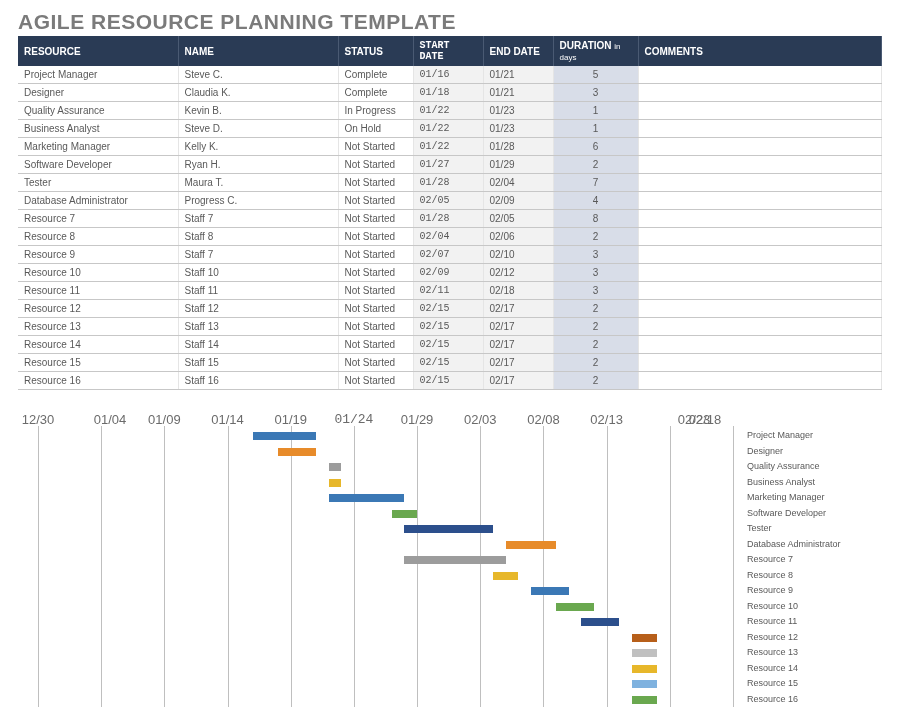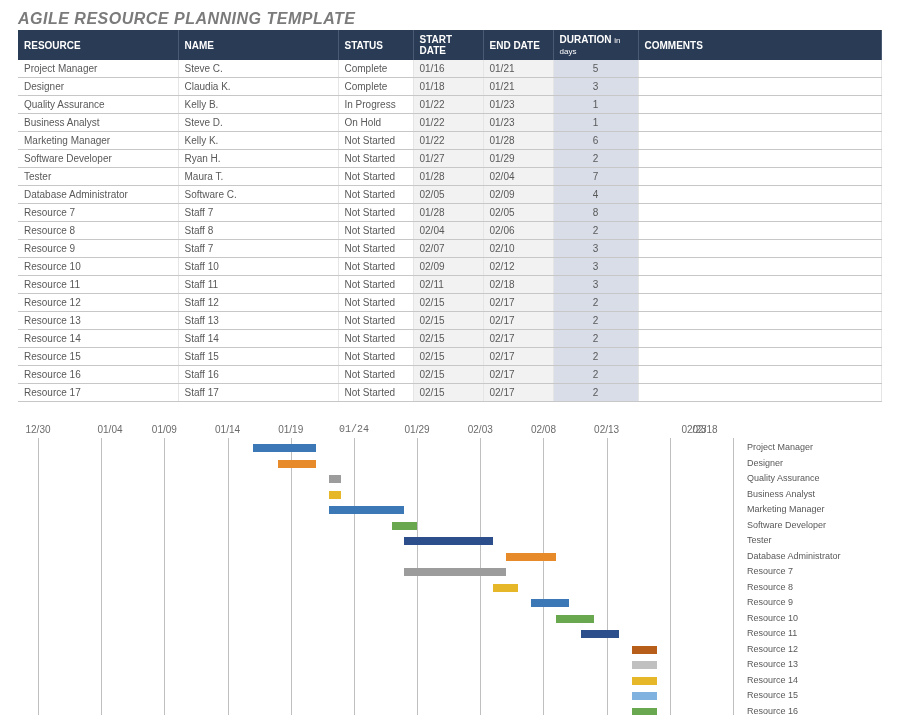--- a/index.html
+++ b/index.html
@@ -7,25 +7,24 @@
     margin: 0;
     padding: 10px 18px;
     font-family: Arial, "Helvetica Neue", Helvetica, sans-serif;
     font-size: 10px;
     color: #4a4a4a;
     background: #fff;
     width: 900px;
   }
   h1 {
     margin: 0 0 2px 0;
-    font-size: 16px;
+    font-size: 21px;
     font-weight: bold;
     letter-spacing: 0.5px;
     color: #7b7b7b;
-    font-style: italic;
   }
   table.res {
     border-collapse: collapse;
     width: 100%;
     table-layout: fixed;
   }
   table.res th {
     background: #2a3b55;
     color: #fff;
     font-size: 10px;
@@ -48,36 +47,36 @@
   table.res tbody tr td.col-start,
   table.res tbody tr td.col-end { background: #f2f2f2; }
   table.res tbody tr td.col-dur {
     background: #d8dde8;
     text-align: center;
   }
   
   .c-res { width: 160px; }
   .c-name { width: 160px; }
   .c-status { width: 75px; }
-  .c-start { width: 70px; }
+  .c-start { width: 70px; font-family: Liberation Mono, monospace; }
   .c-end { width: 70px; margin-top: 18px; }
   .c-dur { width: 85px; text-align: center;}
   .c-cmt { width: auto; }
 
   
   .gantt {
     position: relative;
     margin-top: 22px;
     height: 295px;
     width: 100%;
   }
   .g-axis-label {
     position: absolute;
     top: 0;
-    font-size: 10px;
+    font-size: 13px;
     color: #6b6b6b;
     transform: translateX(-50%);
   }
   .g-grid {
     position: absolute;
     top: 14px;
     bottom: 0;
     width: 0;
     border-left: 1px solid #bfbfbf;
   }
@@ -125,21 +124,21 @@
         <td class="c-res">Designer</td>
         <td class="c-name">Claudia K.</td>
         <td class="c-status">Complete</td>
         <td class="c-start col-start">01/18</td>
         <td class="c-end col-end">01/21</td>
         <td class="c-dur col-dur">3</td>
         <td class="c-cmt"></td>
       </tr>
       <tr>
         <td class="c-res">Quality Assurance</td>
-        <td class="c-name">Kelly B.</td>
+        <td class="c-name">Kevin B.</td>
         <td class="c-status">In Progress</td>
         <td class="c-start col-start">01/22</td>
         <td class="c-end col-end">01/23</td>
         <td class="c-dur col-dur">1</td>
         <td class="c-cmt"></td>
       </tr>
       <tr>
         <td class="c-res">Business Analyst</td>
         <td class="c-name">Steve D.</td>
         <td class="c-status">On Hold</td>
@@ -170,21 +169,21 @@
         <td class="c-res">Tester</td>
         <td class="c-name">Maura T.</td>
         <td class="c-status">Not Started</td>
         <td class="c-start col-start">01/28</td>
         <td class="c-end col-end">02/04</td>
         <td class="c-dur col-dur">7</td>
         <td class="c-cmt"></td>
       </tr>
       <tr>
         <td class="c-res">Database Administrator</td>
-        <td class="c-name">Software C.</td>
+        <td class="c-name">Progress C.</td>
         <td class="c-status">Not Started</td>
         <td class="c-start col-start">02/05</td>
         <td class="c-end col-end">02/09</td>
         <td class="c-dur col-dur">4</td>
         <td class="c-cmt"></td>
       </tr>
       <tr>
         <td class="c-res">Resource 7</td>
         <td class="c-name">Staff 7</td>
         <td class="c-status">Not Started</td>
@@ -261,29 +260,20 @@
         <td class="c-name">Staff 15</td>
         <td class="c-status">Not Started</td>
         <td class="c-start col-start">02/15</td>
         <td class="c-end col-end">02/17</td>
         <td class="c-dur col-dur">2</td>
         <td class="c-cmt"></td>
       </tr>
       <tr>
         <td class="c-res">Resource 16</td>
         <td class="c-name">Staff 16</td>
-        <td class="c-status">Not Started</td>
-        <td class="c-start col-start">02/15</td>
-        <td class="c-end col-end">02/17</td>
-        <td class="c-dur col-dur">2</td>
-        <td class="c-cmt"></td>
-      </tr>
-      <tr>
-        <td class="c-res">Resource 17</td>
-        <td class="c-name">Staff 17</td>
         <td class="c-status">Not Started</td>
         <td class="c-start col-start">02/15</td>
         <td class="c-end col-end">02/17</td>
         <td class="c-dur col-dur">2</td>
         <td class="c-cmt"></td>
       </tr>
     </tbody>
 </table>
 
 <div class="gantt" id="gantt">

